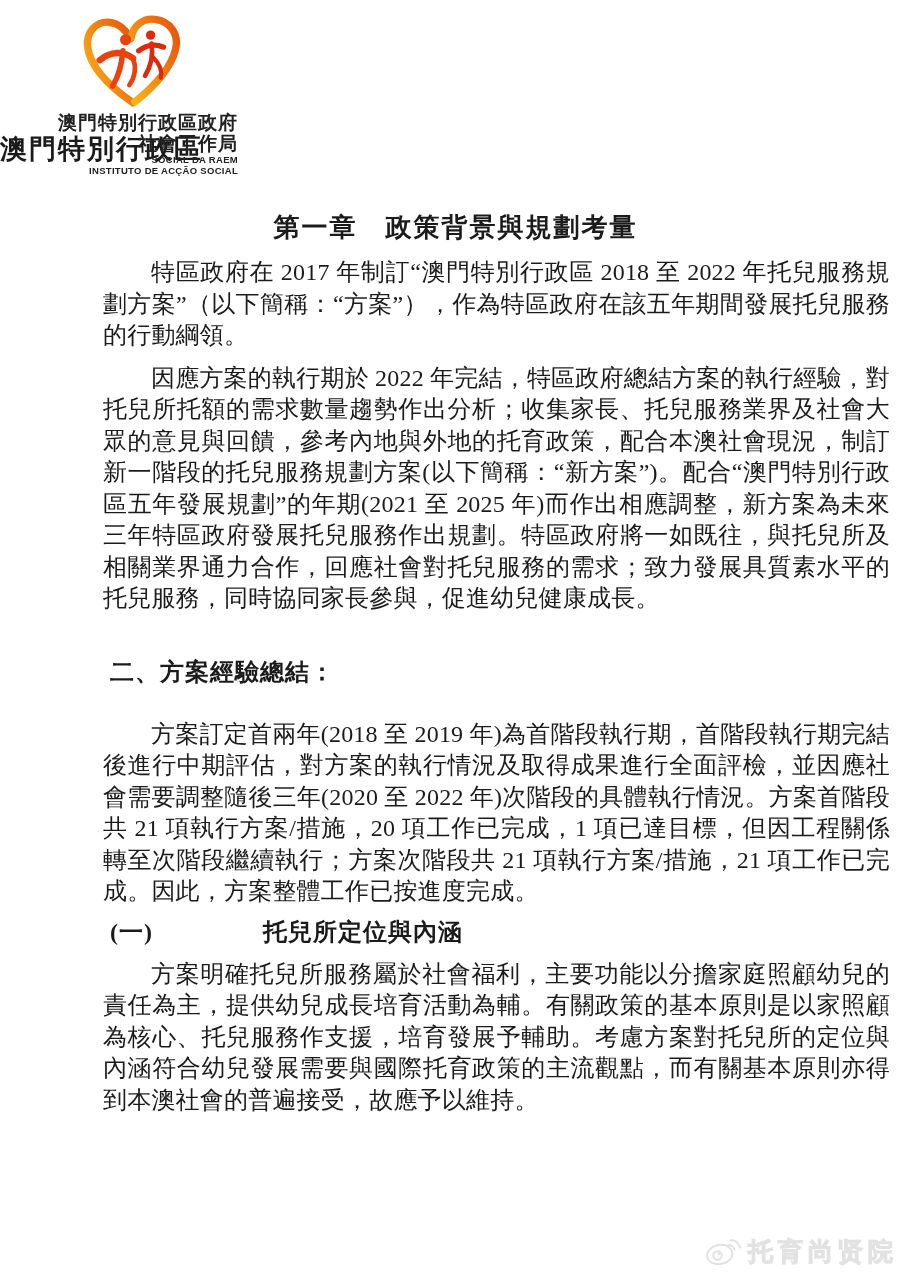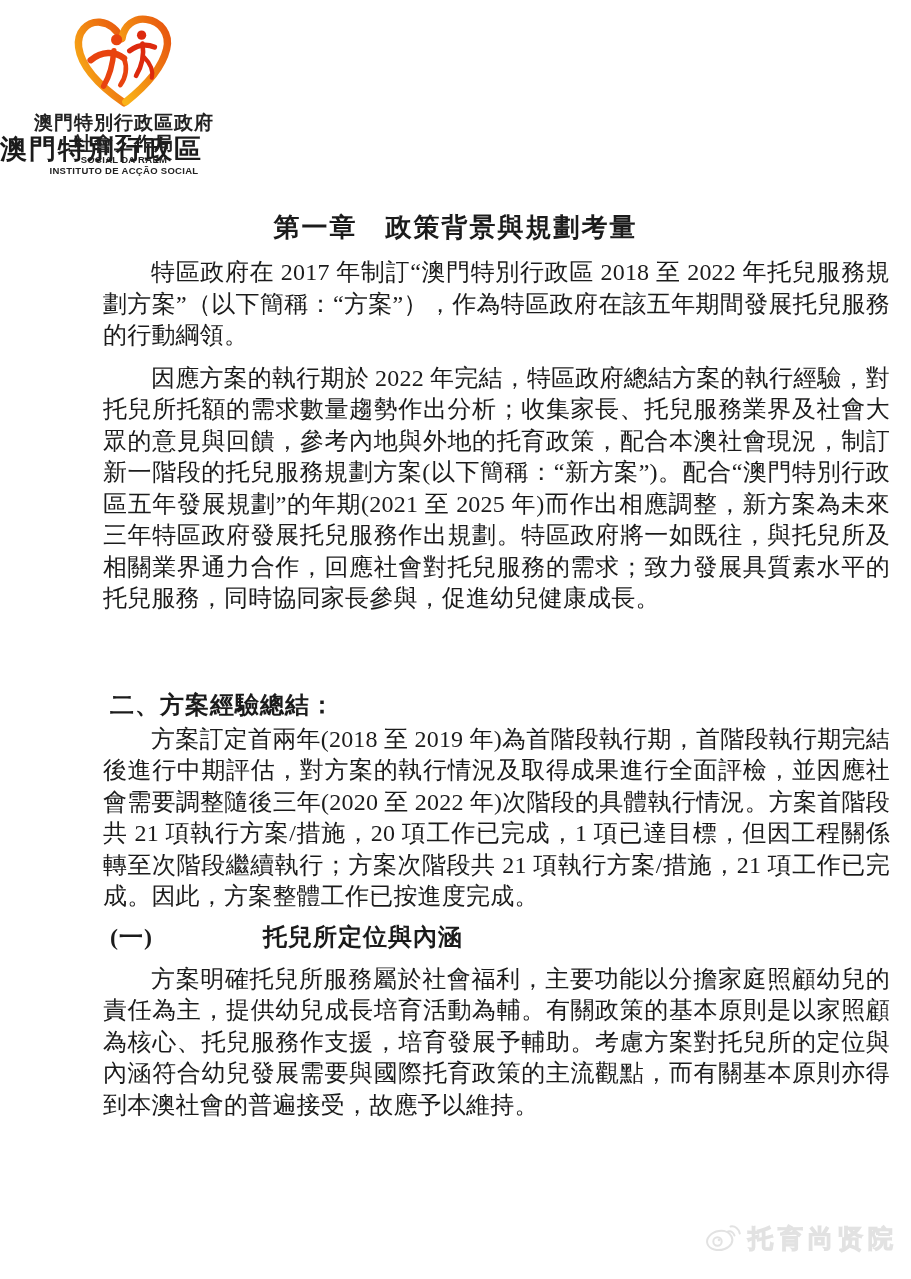--- a/index.html
+++ b/index.html
@@ -7,62 +7,62 @@
   .page {
     position:relative;
     width:911px; height:1279px;
     background:#ffffff;
     overflow:hidden;
     font-family:"Liberation Serif","DejaVu Serif",serif;
     color:#1b1b1b;
   }
   
   .logo {
-    position:absolute; left:19px; top:12px; width:210px;
-    text-align:center;
+    position:absolute; left:28px; top:12px; width:210px;
+    text-align:right;
     font-family:"Liberation Sans","DejaVu Sans",sans-serif;
   }
   .logo svg { display:block; margin:0 auto; }
   .logo-cn { font-weight:bold; font-size:19px; line-height:21px; color:#222; letter-spacing:1px; }
   .logo-pt { font-weight:bold; font-size:9.5px; line-height:11px; color:#222; letter-spacing:.3px; }
   
   .title-block { padding-top:133px; text-align:left; font-weight:bold; }
   .title-line1 { font-size:27px; line-height:33px; letter-spacing:2px; }
   .title-line2 { font-size:28px; line-height:36px; letter-spacing:1px; }
   .chapter {
     margin-top:46px; text-align:center; font-weight:bold; font-size:26px; line-height:32px;
     display:flex; justify-content:center; gap:28px; letter-spacing:2px;
   }
   
   .body-text { margin:0 21px 0 103px; font-size:24px; }
   .sec-heading {
     font-weight:bold; font-size:24px; line-height:32px; padding-left:7px; letter-spacing:1px;
   }
   .sec-heading.first { margin-top:56px; }
-  .sec-heading.second { margin-top:74px; }
+  .sec-heading.second { margin-top:41px; }
   .body-text p {
     line-height:31.5px;
     text-align:justify;
     text-indent:2em;
     letter-spacing:0.2px;
   }
   .p-first  { margin-top:13px; }
   .p-second { margin-top:11px; }
-  .p-s2     { margin-top:3px; }
+  .p-s2     { margin-top:31px; }
   .p-sub    { margin-top:11px; }
   .sub-heading {
     margin-top:8px; padding-left:7px;
     font-weight:bold; font-size:24px; line-height:32px; letter-spacing:1px;
     display:flex;
   }
   .sub-num { display:inline-block; min-width:153px; }
   
   .watermark {
-    position:absolute; right:13px; bottom:24px;
-    display:flex; gap:7px;
+    position:absolute; right:13px; bottom:11px;
+    display:flex; align-items:center; gap:7px;
     font-family:Liberation Serif, serif;
     font-weight:bold; font-size:25px; letter-spacing:5px;
     color:#ededed;
     -webkit-text-stroke:1px #e2e2e2;
   }
   .watermark svg { display:block; }
 </style>
 </head>
 <body>
 

